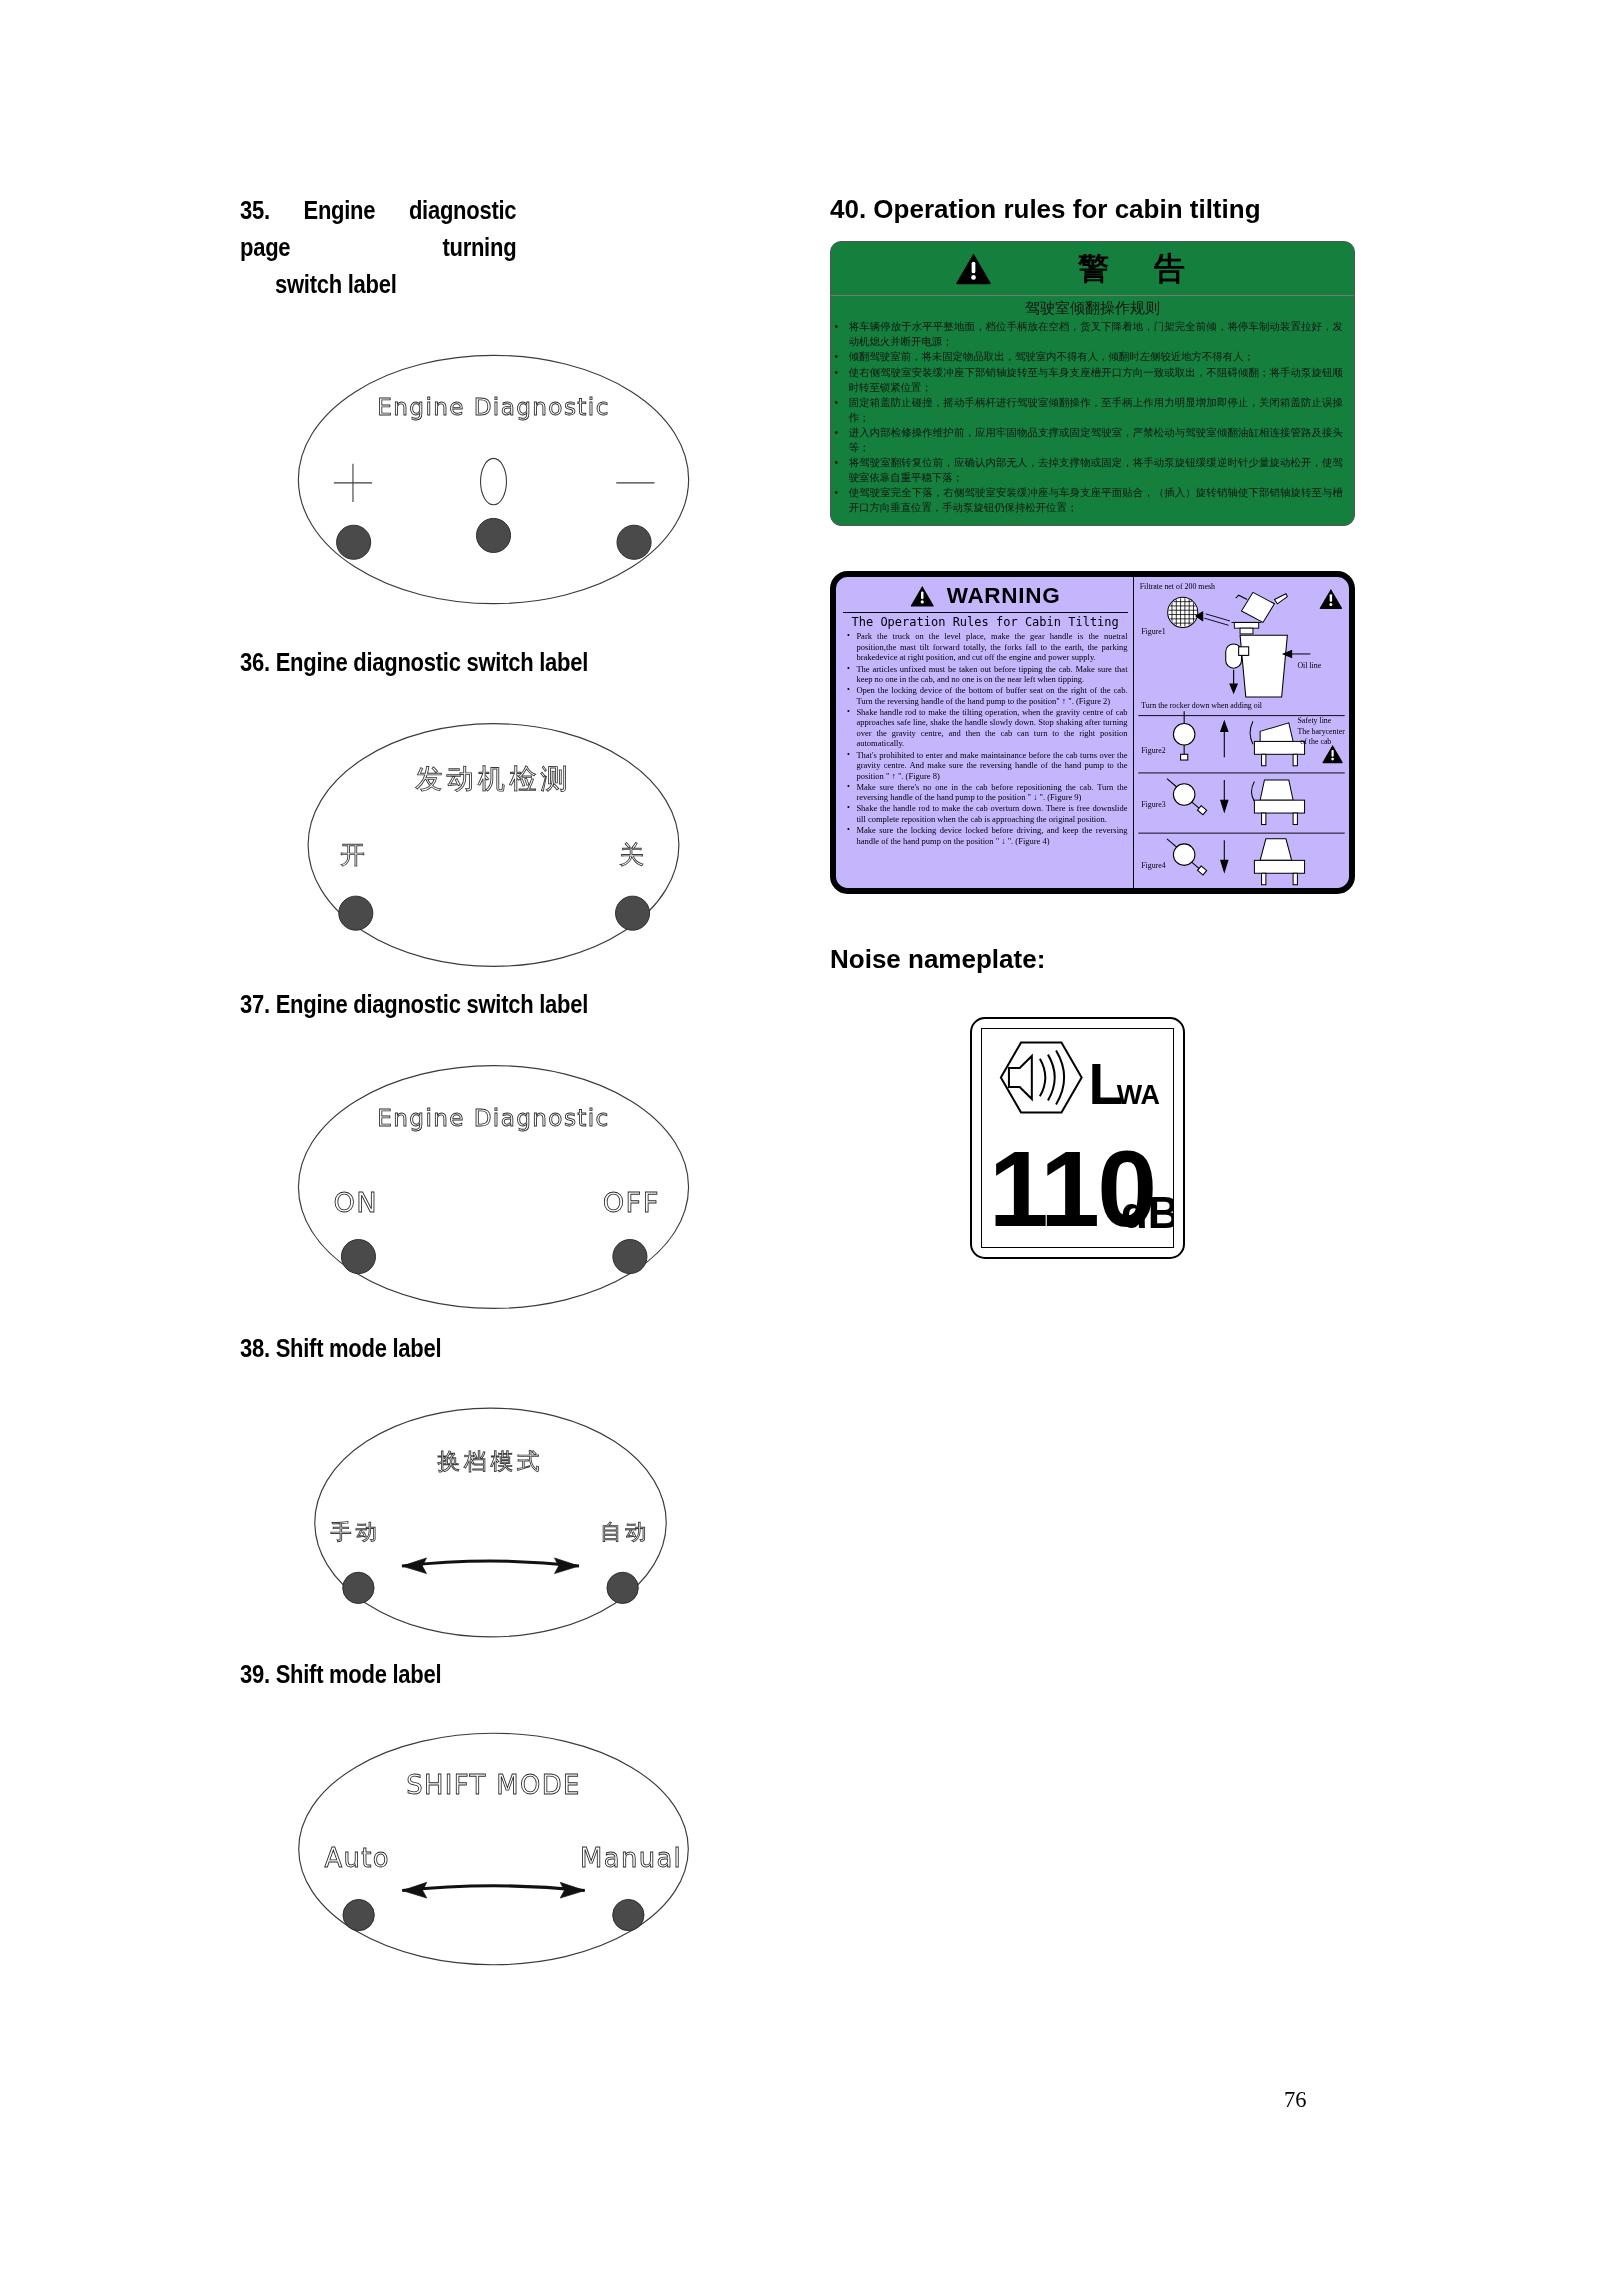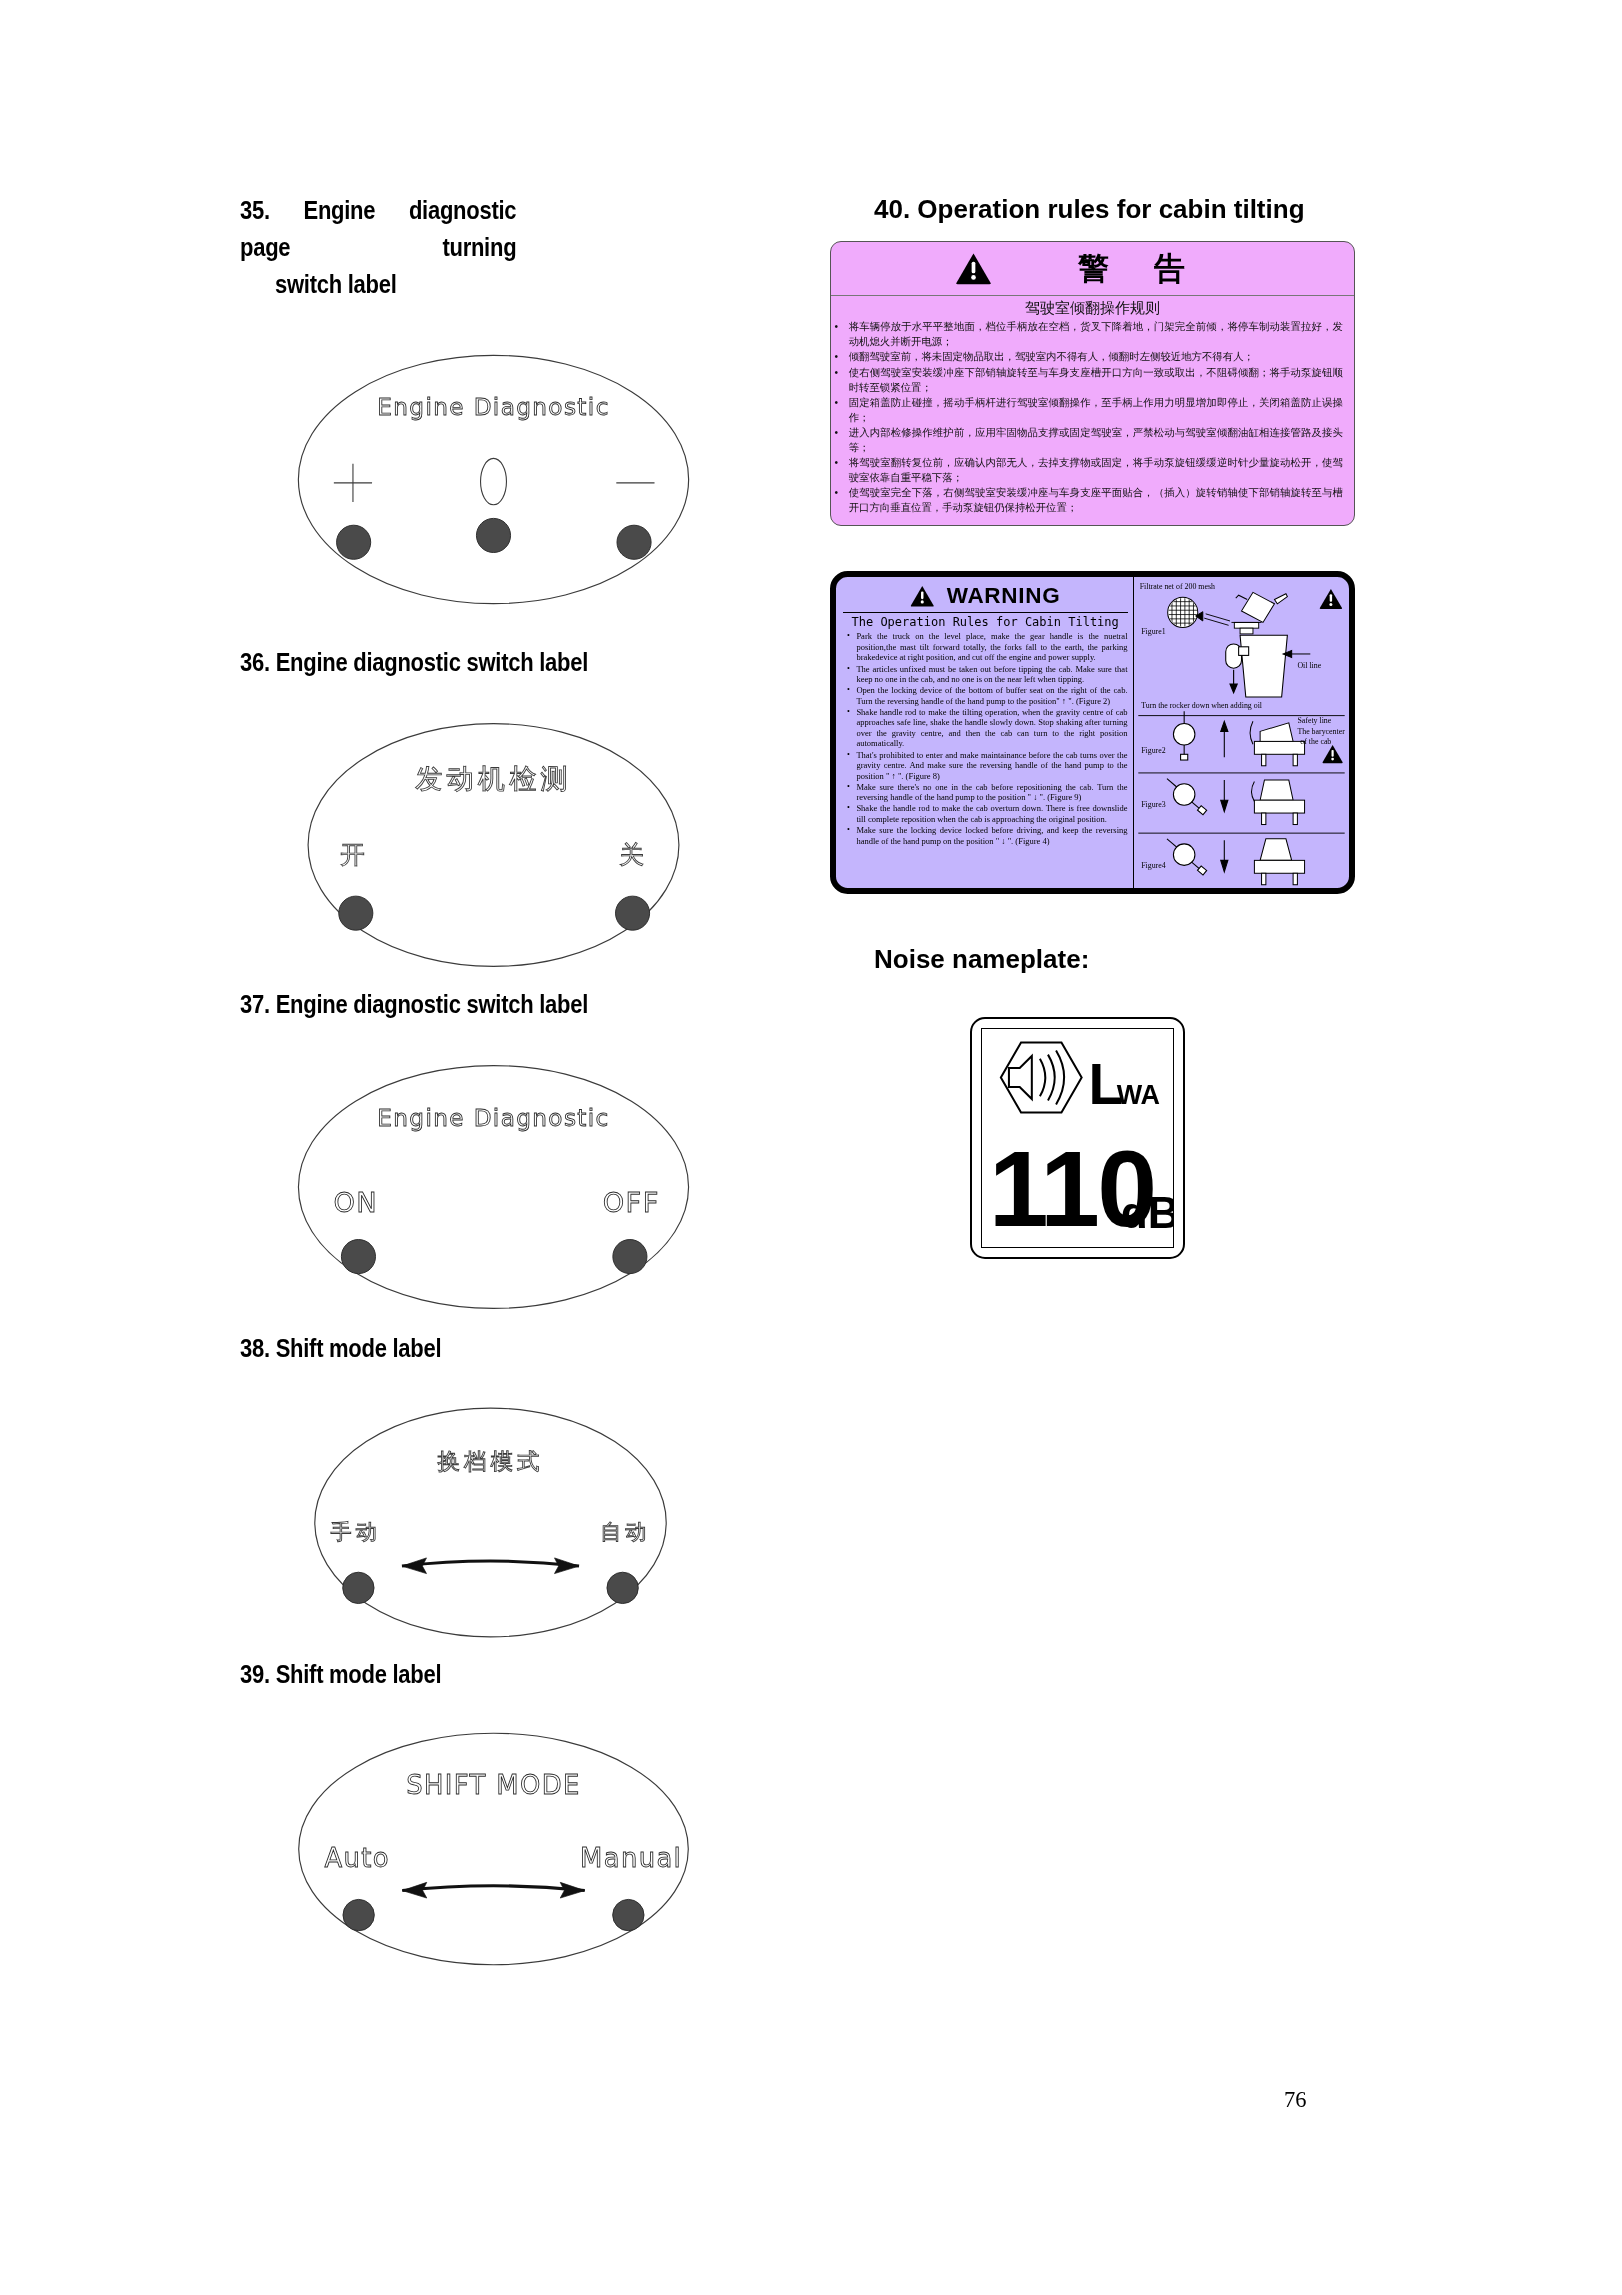--- a/index.html
+++ b/index.html
@@ -38,21 +38,20 @@
     text-align:justify;
     text-align-last:justify;
     transform:scaleX(0.88);
     transform-origin:left center;
   }
   .hd-wide {
     font-family:"Liberation Sans",sans-serif;
     font-weight:bold;
     font-size:26px;
     line-height:34px;
-    margin-left:44px;
   }
   .hd-ind { margin-left:35px; }
 
   
   .oval-wrap { position:relative; }
   .oval-svg  { display:block; }
   .cadtxt {
     font-family:"DejaVu Sans","Liberation Sans",sans-serif;
     fill:none;
     stroke:#2a2a2a;
@@ -67,21 +66,21 @@
     stroke-width:1.3px;
     letter-spacing:6px;
   }
 
   
   .cnlabel {
     position:relative;
     width:525px;
     border:1.1px solid #555;
     border-radius:11px;
-    background:#f0abfc;
+    background:#15803d;
     box-sizing:border-box;
     padding:0;
   }
   .cnlabel-hd {
     display:flex;
     align-items:center;
     justify-content:center;
     gap:41px;
     height:53px;
     border-bottom:1.1px solid #777;

